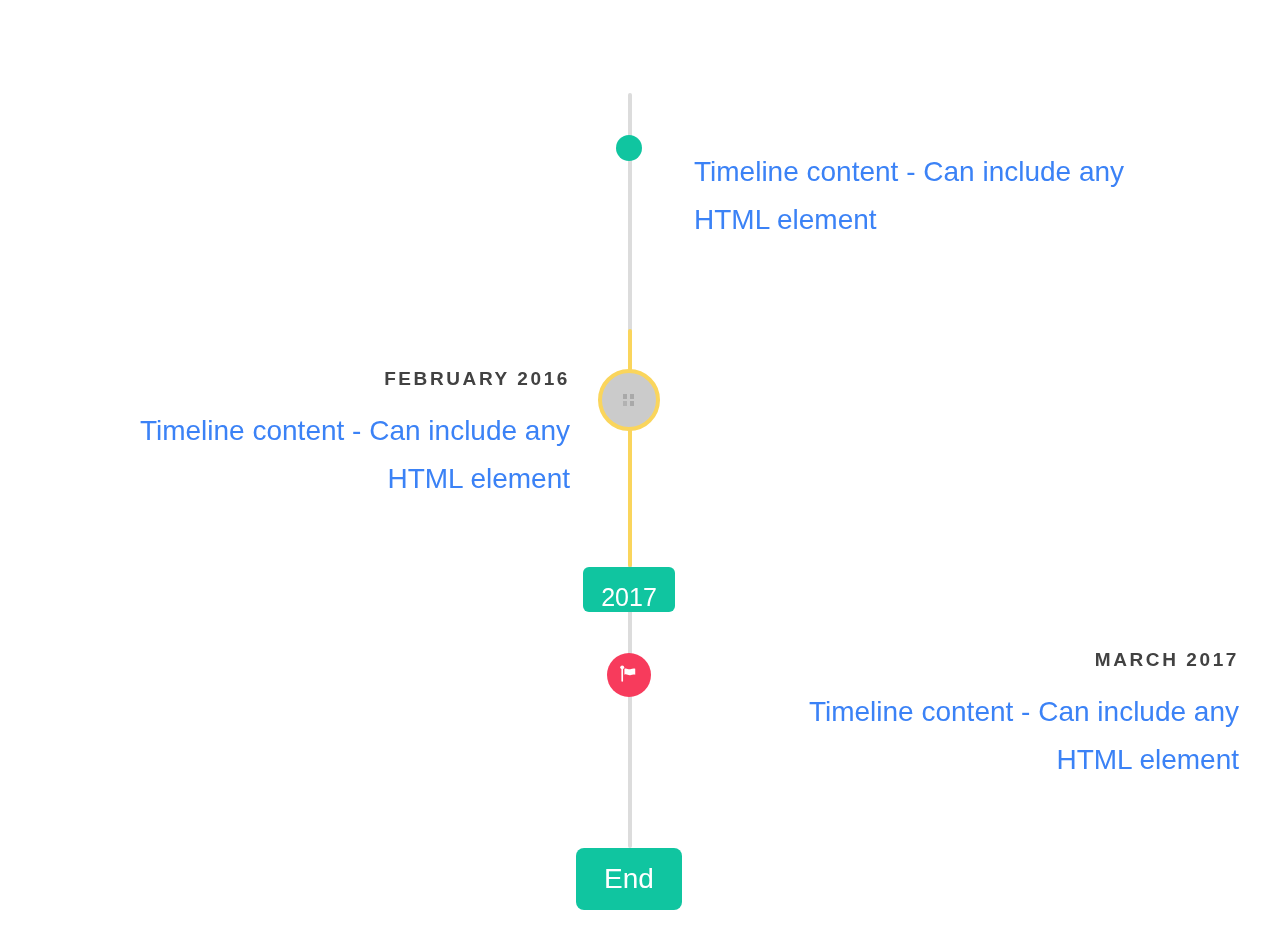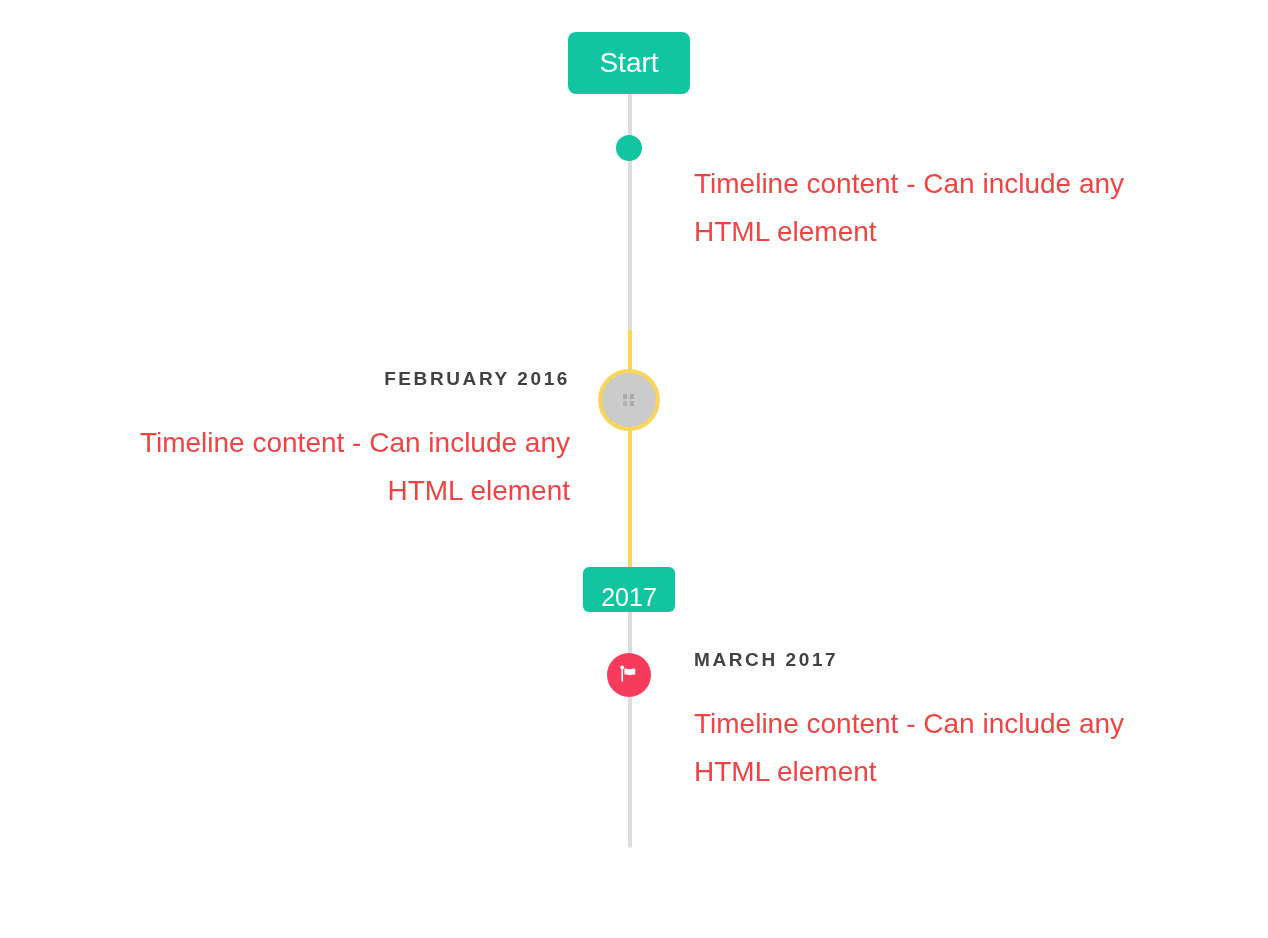--- a/index.html
+++ b/index.html
@@ -68,48 +68,45 @@
     align-items: center;
     justify-content: center;
   }
 
   
   .entry { position: absolute; z-index: 2; }
   .entry.right { left: 694px; width: 545px; text-align: left; }
   .entry.left  { right: 698px; width: 620px; text-align: right; }
   .entry.e1 { top: 131px; }
   .entry.e2 { top: 368px; }
-  .entry.e3 { top: 649px; }
+  .entry.e3 { top: 649px; text-align: right; }
 
   .etitle {
     font-size: 19px;
     line-height: 22px;
     font-weight: 700;
     letter-spacing: 2.6px;
     color: #424242;
   }
   .econtent {
-    margin-top: 29px;
+    margin-top: 17px;
     font-size: 28px;
     line-height: 48px;
     font-weight: 400;
-    color: #ef4444;
+    color: #3b82f6;
   }
 </style>
 </head>
 <body>
 
 <div class="stage">
 
   <div class="vline gray"></div>
   <div class="vline yellow"></div>
 
-  <div class="flag start">
-    <span>Start</span>
-  </div>
 
   <div class="marker dot-teal"></div>
   <div class="entry right e1">
     <div class="econtent">
       <div>Timeline content - Can include any</div>
       <div>HTML element</div>
     </div>
   </div>
 
   <div class="marker disc-gray">
@@ -140,14 +137,17 @@
     </svg>
   </div>
   <div class="entry right e3">
     <div class="etitle">MARCH 2017</div>
     <div class="econtent">
       <div>Timeline content - Can include any</div>
       <div>HTML element</div>
     </div>
   </div>
 
+  <div class="flag end">
+    <span>End</span>
+  </div>
 
 </div>
 
 </body></html>

